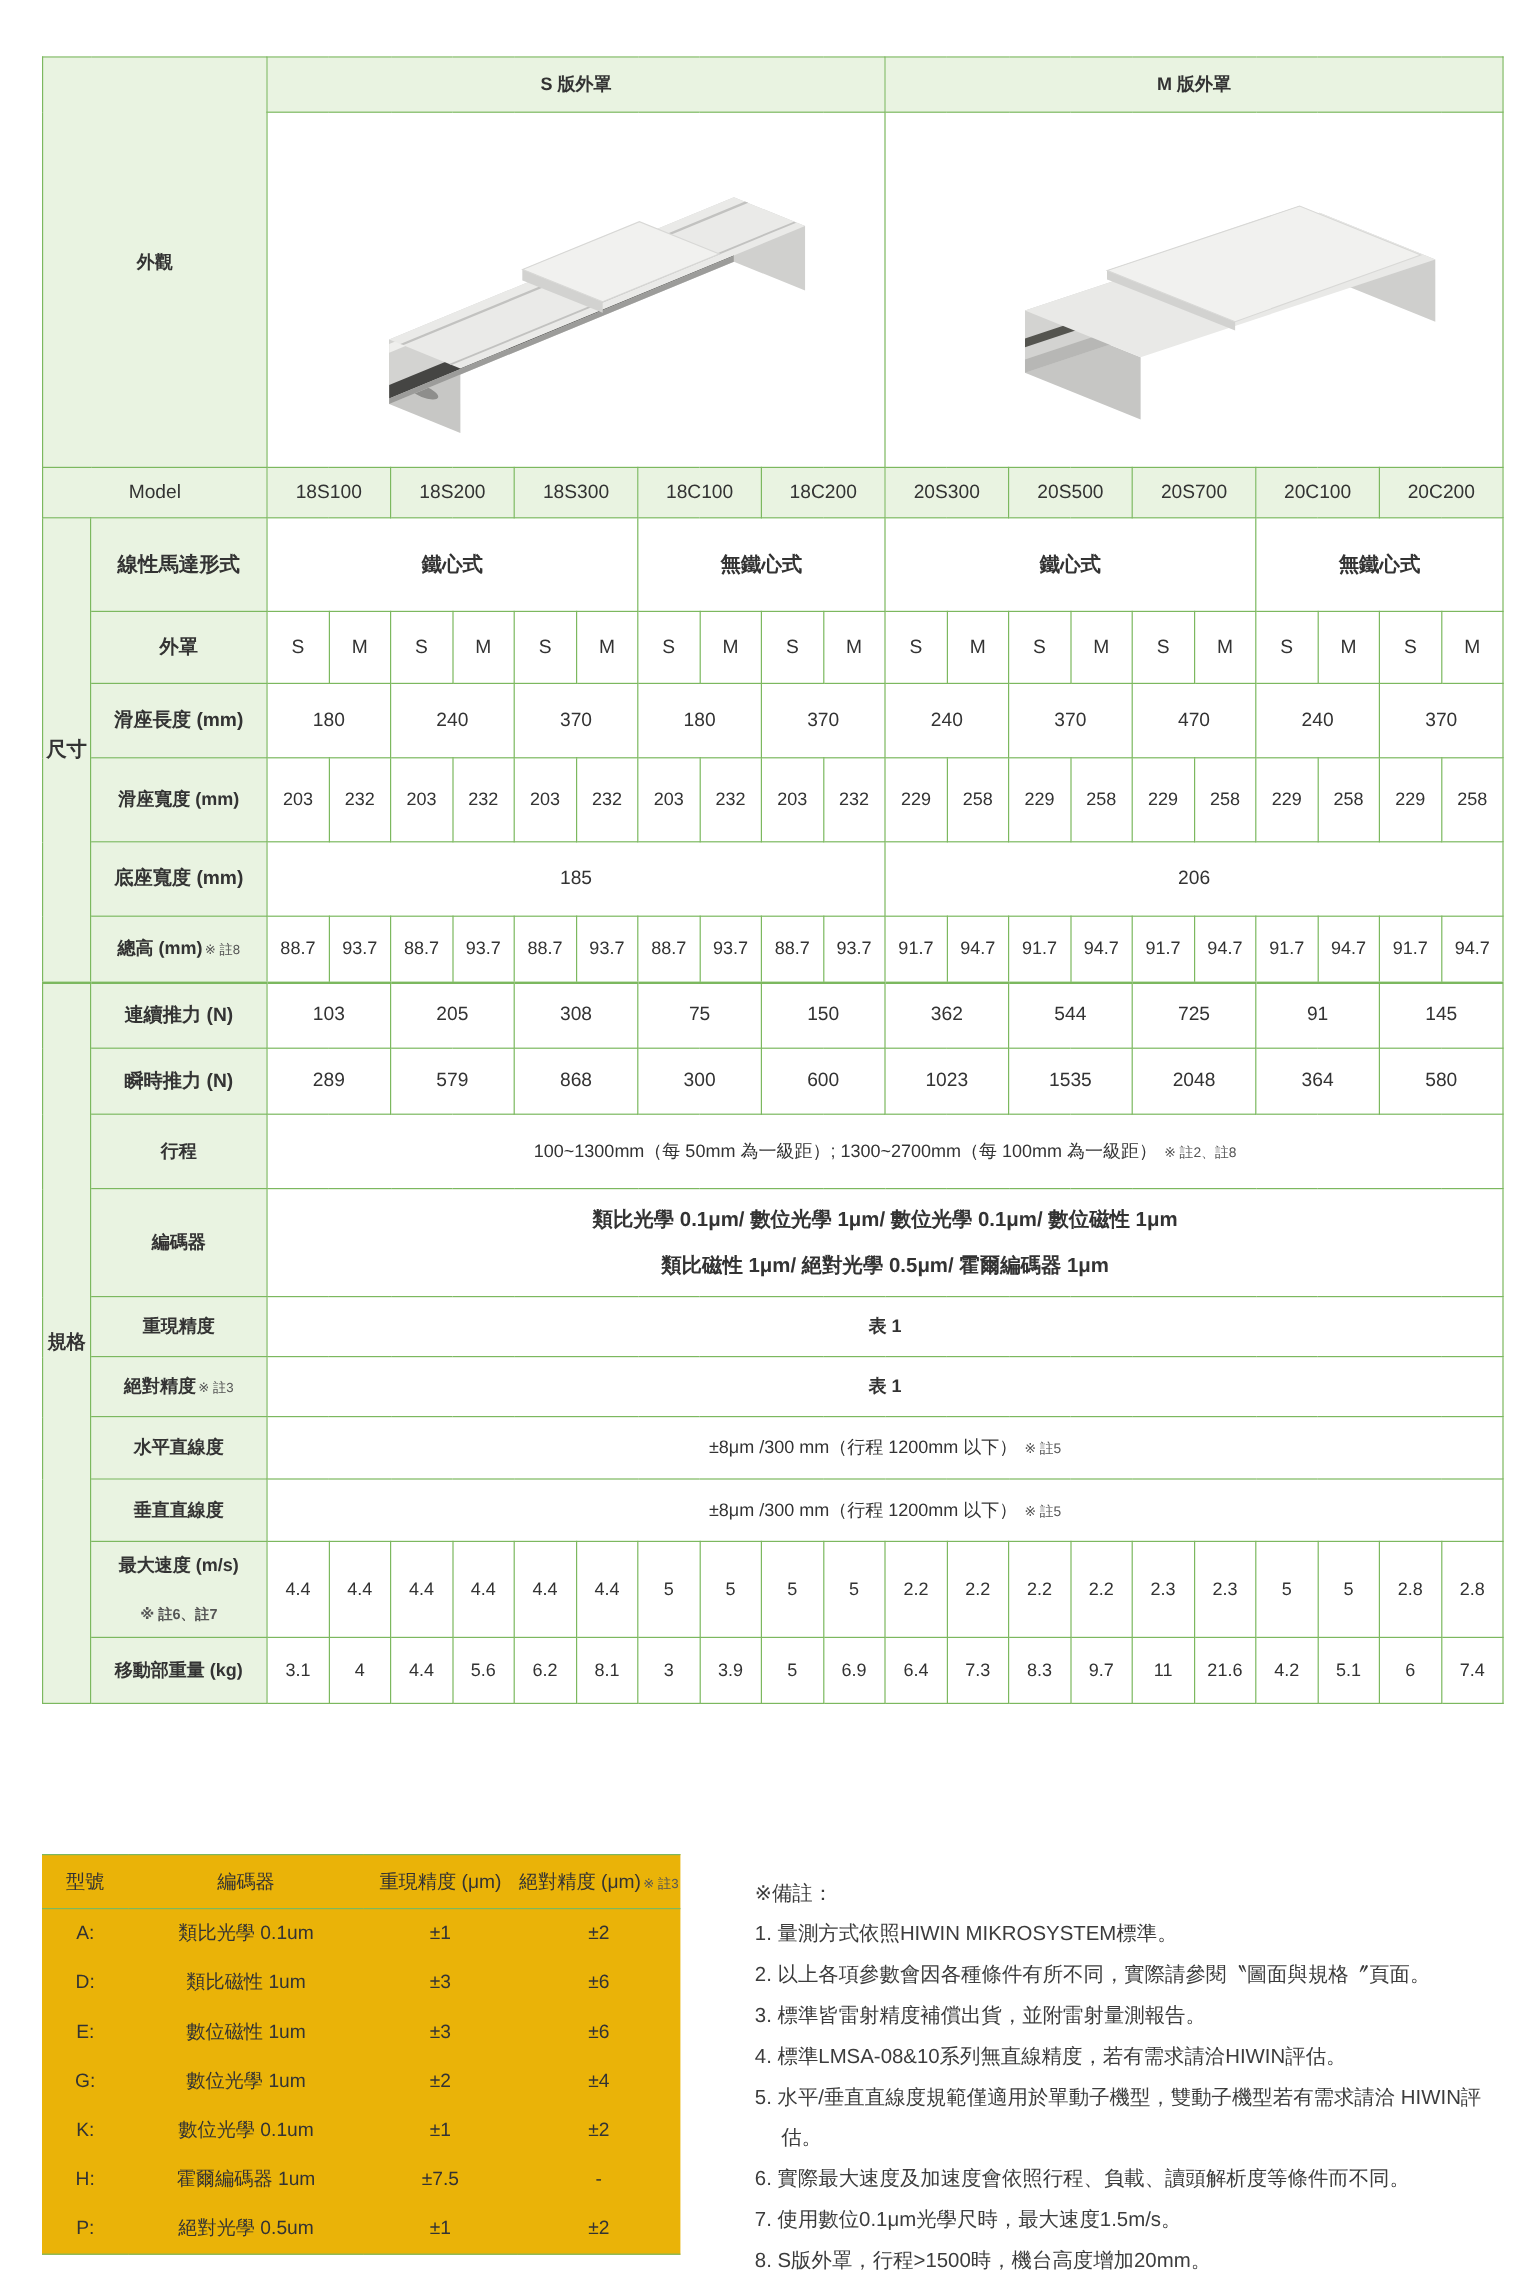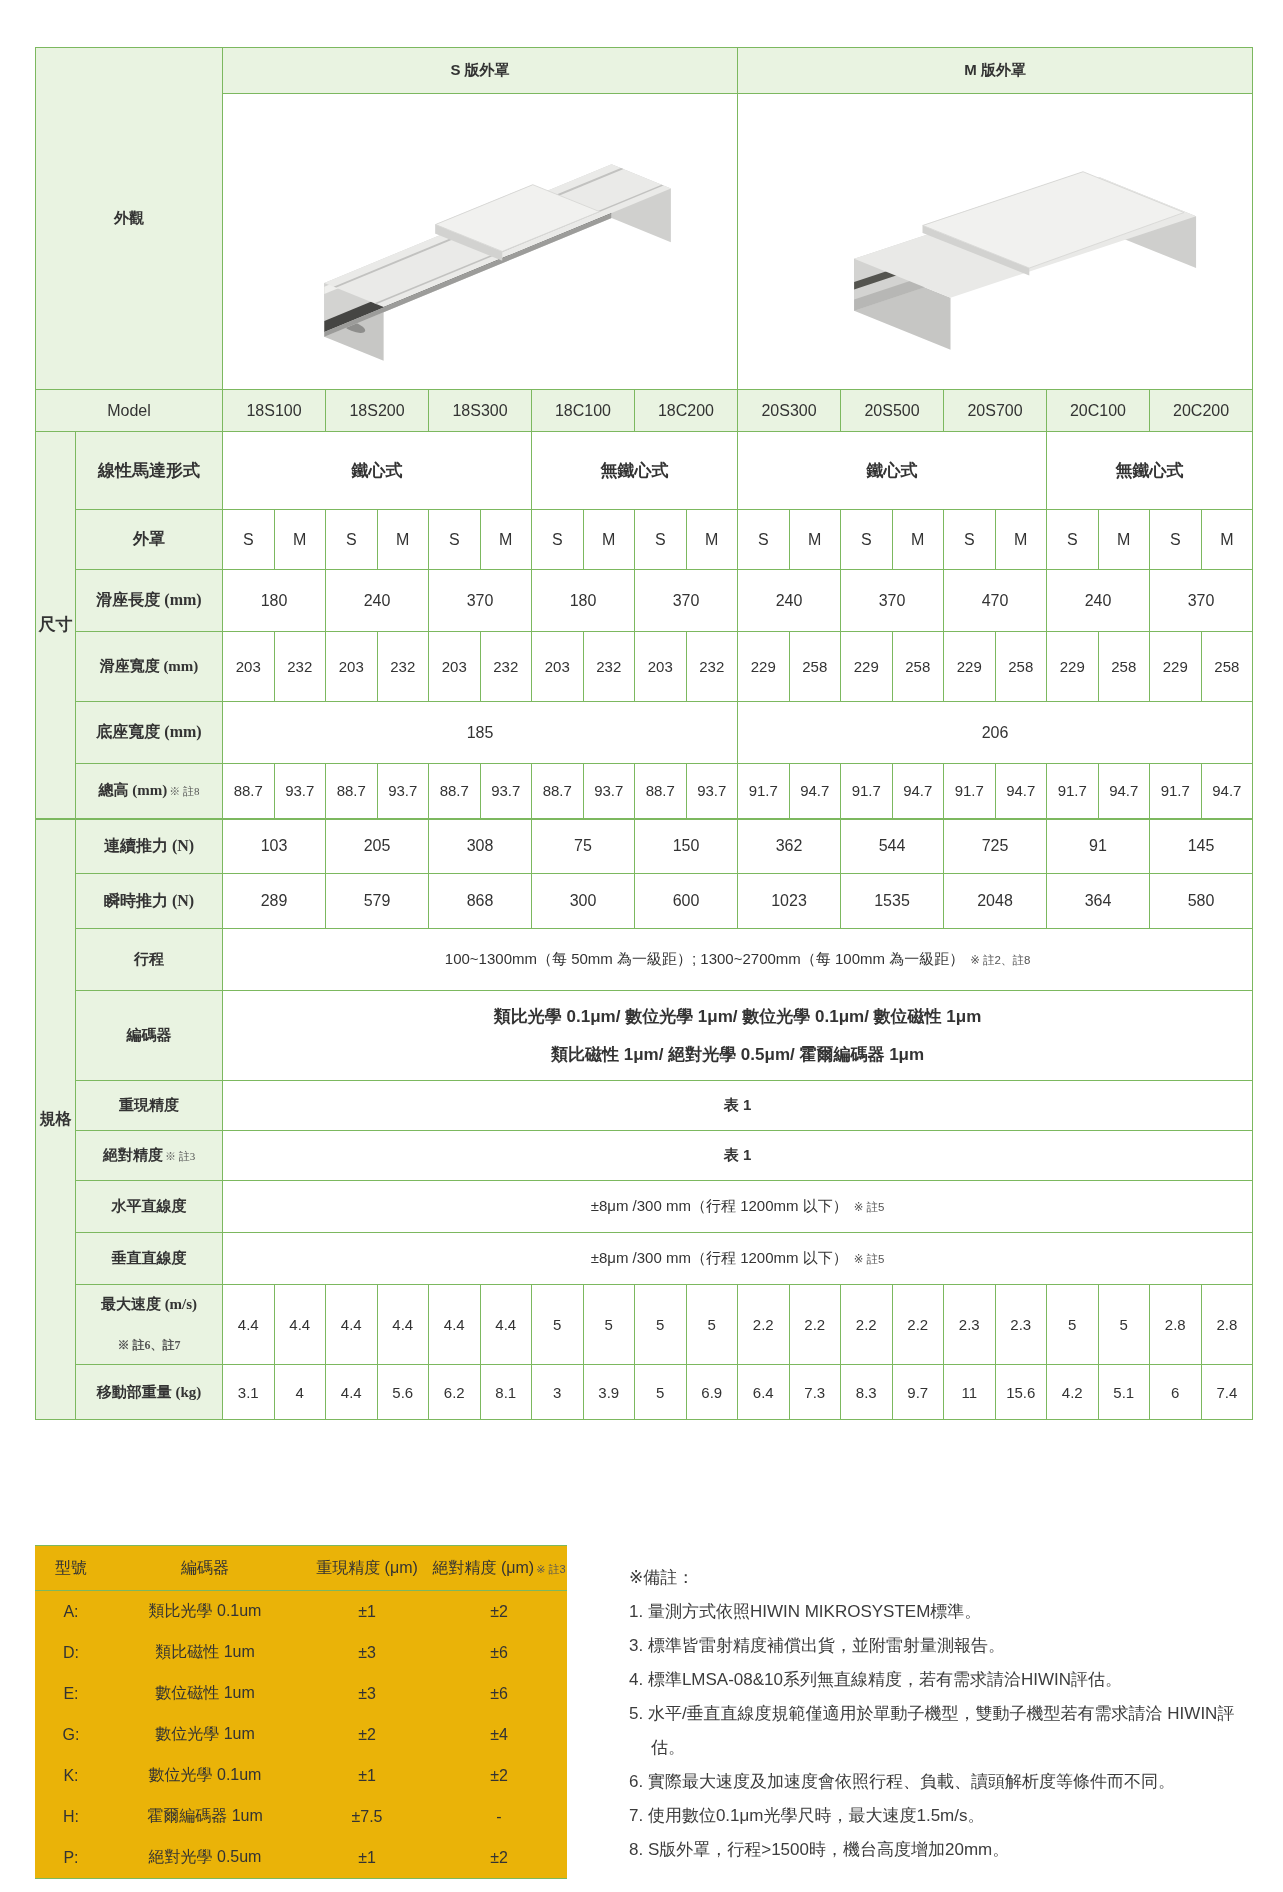--- a/index.html
+++ b/index.html
@@ -6,21 +6,21 @@
   body{width:1283px;font-family:"Liberation Sans","DejaVu Sans",sans-serif;color:#333;}
   .page{padding:47px 31px 40px 35px;}
 
   
   table{border-collapse:collapse;}
   .spec-table{width:1217px;table-layout:fixed;}
   .spec-table td{border:1px solid #7cb85f;text-align:center;vertical-align:middle;
                  font-size:15px;padding:1px;overflow:hidden;}
   .c-sec{width:40px;} .c-label{width:147px;} .c-data{width:51.5px;}
   .bg{background:#e9f3e1;}
-  .lab{font-weight:bold;font-size:17px;font-family:Liberation Serif, serif;}
+  .lab{font-weight:bold;font-size:17px;}
   .mlab{font-weight:normal;font-size:17px;}
   .big{font-size:18px;font-weight:bold;}
   .sec{font-weight:bold;font-size:18px;line-height:1.55;word-break:break-all;padding:0 10px;margin-left:20px;}
   .img-cell{background:#fff;}
   .img-cell svg{display:block;margin:8px auto 4px auto;}
 
   .r-top{height:46px;}
   .r-image{height:296px;}
   .r-model{height:42px;}
   .r-model td{background:#e9f3e1;font-size:16px;}
@@ -340,21 +340,21 @@
           <td colspan="1">8.1</td>
           <td colspan="1">3</td>
           <td colspan="1">3.9</td>
           <td colspan="1">5</td>
           <td colspan="1">6.9</td>
           <td colspan="1">6.4</td>
           <td colspan="1">7.3</td>
           <td colspan="1">8.3</td>
           <td colspan="1">9.7</td>
           <td colspan="1">11</td>
-          <td colspan="1">15.6</td>
+          <td colspan="1">21.6</td>
           <td colspan="1">4.2</td>
           <td colspan="1">5.1</td>
           <td colspan="1">6</td>
           <td colspan="1">7.4</td>
         </tr>
   </tbody>
     </table>
 
   <div class="bottom">
 
@@ -416,20 +416,21 @@
             <td>±1</td>
             <td>±2</td>
           </tr>
         </tbody>
     </table>
 
     <div class="notes">
       <div class="notes-title">※備註：</div>
       <div>
           <div class="note-item">1. 量測方式依照HIWIN MIKROSYSTEM標準。</div>
+          <div class="note-item">2. 以上各項參數會因各種條件有所不同，實際請參閱〝圖面與規格〞頁面。</div>
           <div class="note-item">3. 標準皆雷射精度補償出貨，並附雷射量測報告。</div>
           <div class="note-item">4. 標準LMSA-08&amp;10系列無直線精度，若有需求請洽HIWIN評估。</div>
           <div class="note-item">5. 水平/垂直直線度規範僅適用於單動子機型，雙動子機型若有需求請洽 HIWIN評估。</div>
           <div class="note-item">6. 實際最大速度及加速度會依照行程、負載、讀頭解析度等條件而不同。</div>
           <div class="note-item">7. 使用數位0.1μm光學尺時，最大速度1.5m/s。</div>
           <div class="note-item">8. S版外罩，行程&gt;1500時，機台高度增加20mm。</div>
         </div>
     </div>
 
   </div>

